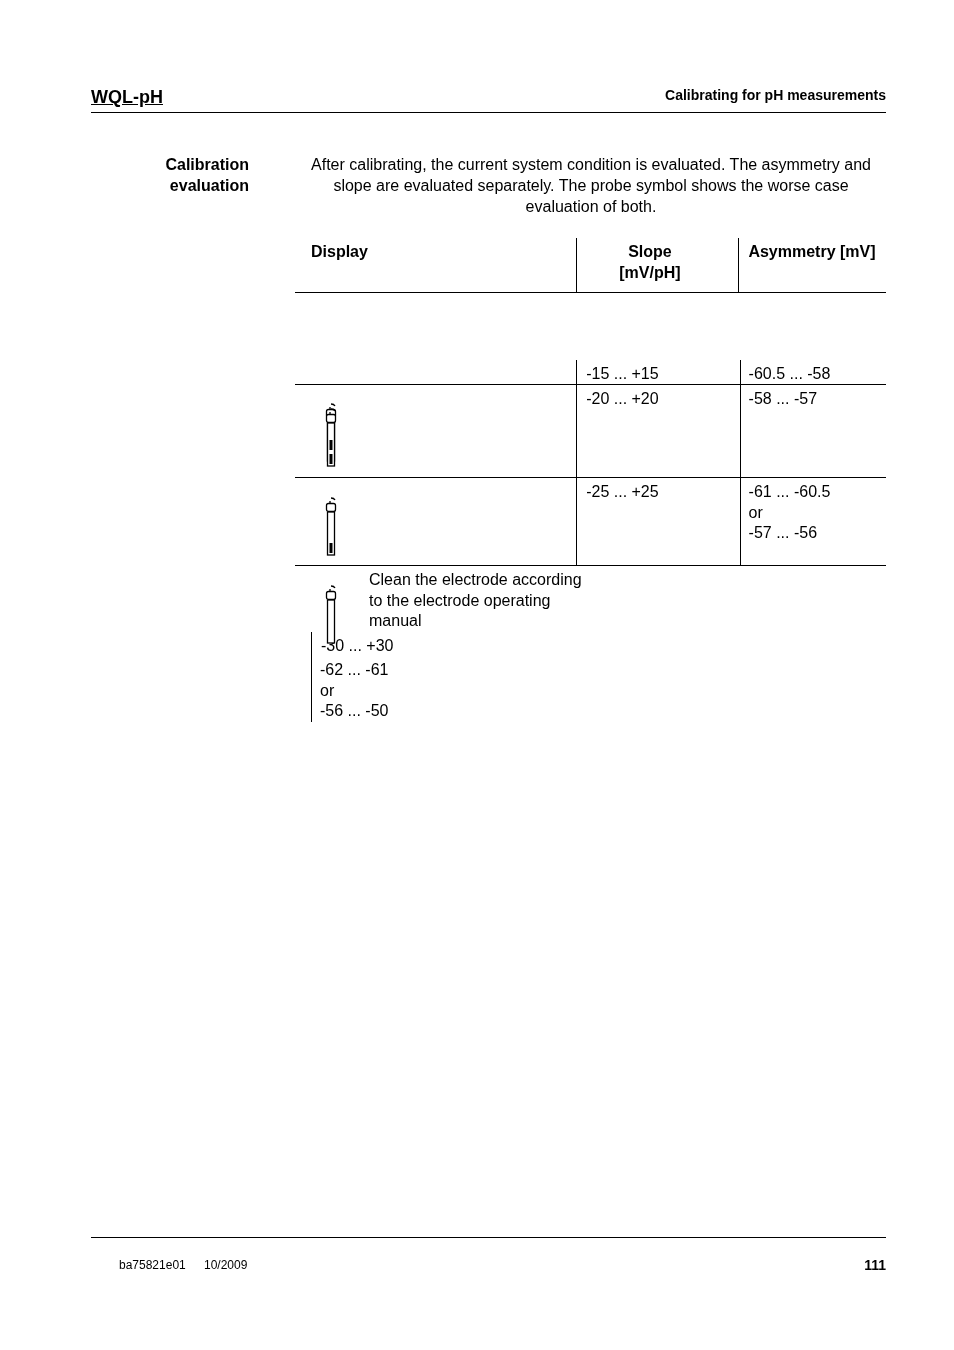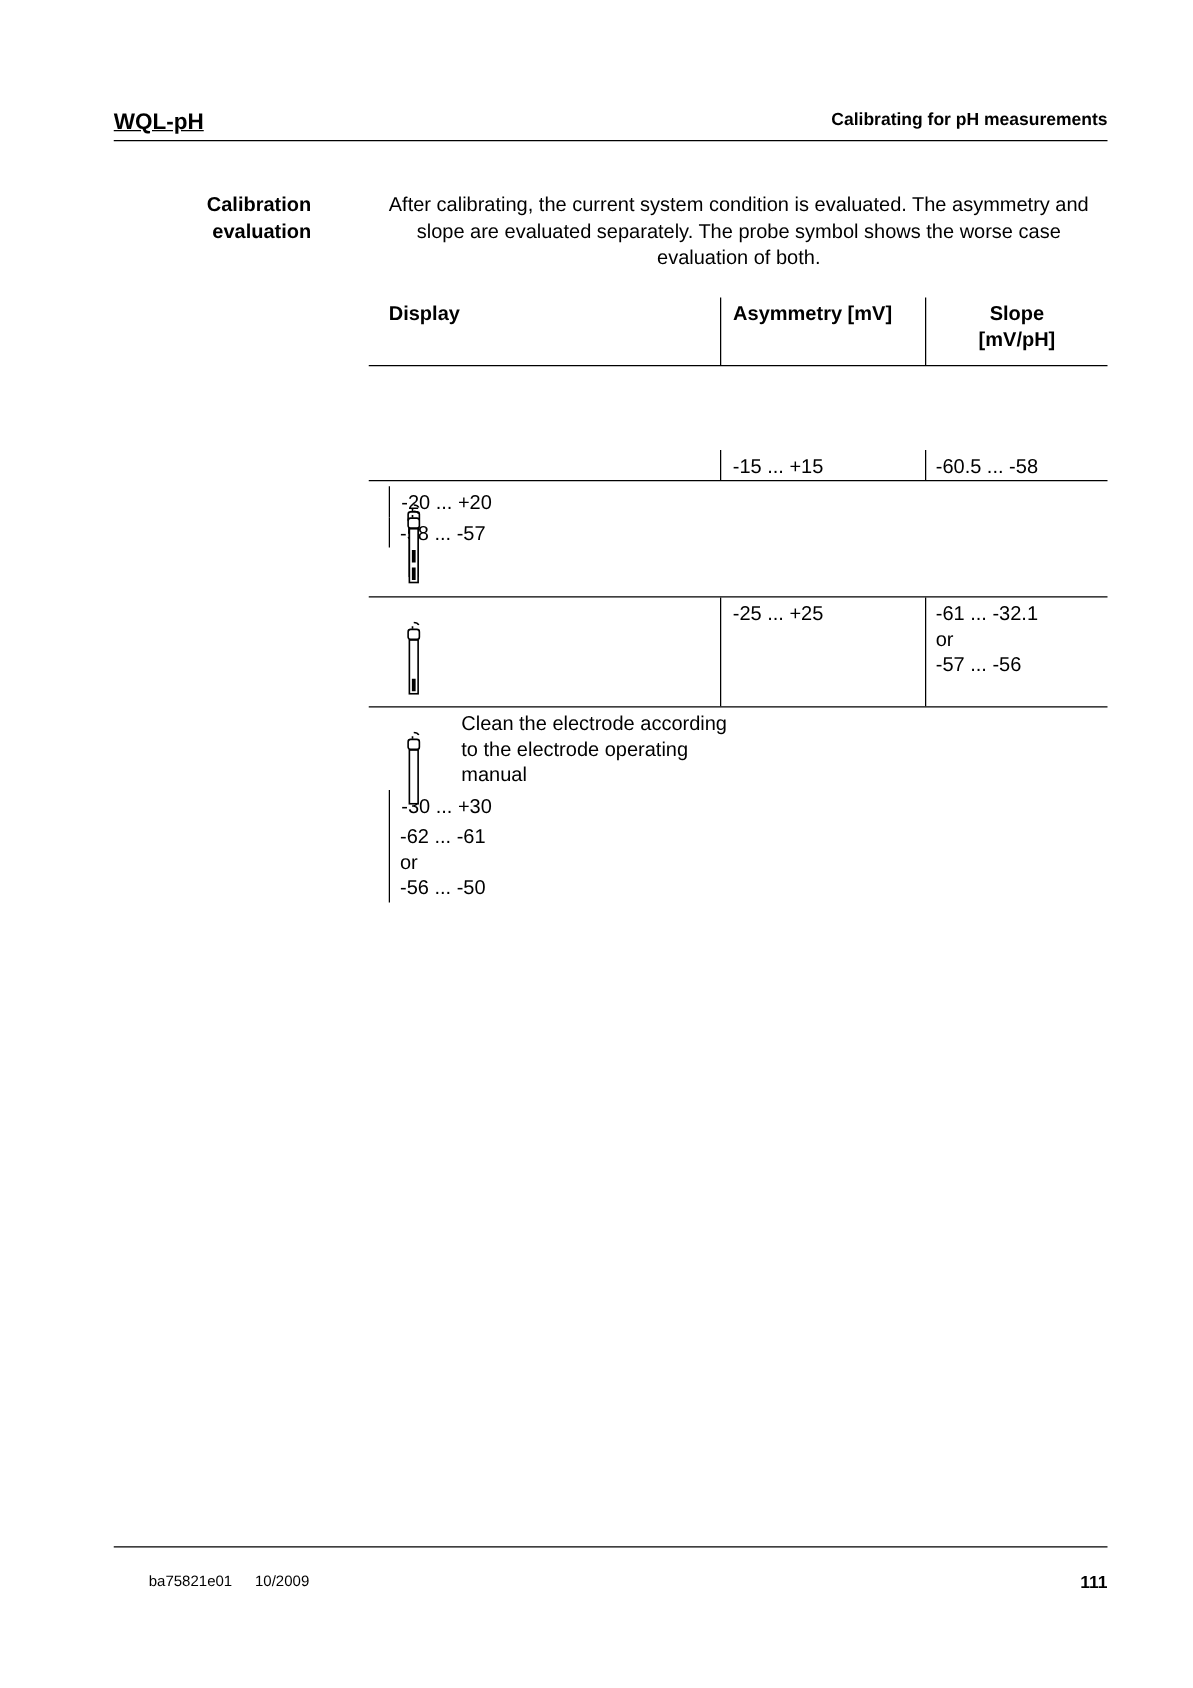--- a/index.html
+++ b/index.html
@@ -37,25 +37,25 @@
 
 <div class="side-heading">
   <div>Calibration</div>
   <div>evaluation</div>
 </div>
 <div class="intro">After calibrating, the current system condition is evaluated. The asymmetry and slope are evaluated separately. The probe symbol shows the worse case evaluation of both.</div>
 
 <div class="table">
   <div class="row thead">
     <div class="cell c1">Display</div>
-    <div class="cell c2">Asymmetry [mV]</div>
     <div class="cell c3">
       <div>Slope</div>
       <div>[mV/pH]</div>
     </div>
+    <div class="cell c2">Asymmetry [mV]</div>
   </div>
 
   <div class="row body-row sep" style="height:91px;align-items:flex-end;">
     <div class="cell c1">
       <div class="icon-wrap">
         <svg class="probe" style="top:19px" width="14" height="60" viewBox="0 0 14 60">
           <path d="M7 1 q3 0 4 2" fill="none" stroke="#000" stroke-width="1.3"></path>
           <path d="M6 4 L6 6" stroke="#000" stroke-width="1.3"></path>
           <rect x="2.5" y="6.5" width="9" height="8" rx="2" fill="#fff" stroke="#000" stroke-width="1.3"></rect>
           <rect x="3.5" y="15" width="7" height="43" fill="#fff" stroke="#000" stroke-width="1.3"></rect>
@@ -65,21 +65,21 @@
         </svg>
       </div>
       <div class="note"></div>
     </div>
     <div class="cell c2">-15 ... +15</div>
     <div class="cell c3">
       <div>-60.5 ... -58</div>
     </div>
   </div>
 
-  <div class="row body-row sep" style="height:92px;flex-direction:column;">
+  <div class="row body-row sep" style="height:92px;">
     <div class="cell c1">
       <div class="icon-wrap">
         <svg class="probe" style="top:19px" width="14" height="60" viewBox="0 0 14 60">
           <path d="M7 1 q3 0 4 2" fill="none" stroke="#000" stroke-width="1.3"></path>
           <path d="M6 4 L6 6" stroke="#000" stroke-width="1.3"></path>
           <rect x="2.5" y="6.5" width="9" height="8" rx="2" fill="#fff" stroke="#000" stroke-width="1.3"></rect>
           <rect x="3.5" y="15" width="7" height="43" fill="#fff" stroke="#000" stroke-width="1.3"></rect>
           <rect x="5.5" y="32" width="3" height="10" fill="#000"></rect>
           <rect x="5.5" y="46" width="3" height="10" fill="#000"></rect>
         </svg>
@@ -100,21 +100,21 @@
           <path d="M6 4 L6 6" stroke="#000" stroke-width="1.3"></path>
           <rect x="2.5" y="6.5" width="9" height="8" rx="2" fill="#fff" stroke="#000" stroke-width="1.3"></rect>
           <rect x="3.5" y="15" width="7" height="43" fill="#fff" stroke="#000" stroke-width="1.3"></rect>
           <rect x="5.5" y="46" width="3" height="10" fill="#000"></rect>
         </svg>
       </div>
       <div class="note"></div>
     </div>
     <div class="cell c2">-25 ... +25</div>
     <div class="cell c3">
-      <div>-61 ... -32.1</div>
+      <div>-61 ... -60.5</div>
       <div>or</div>
       <div>-57 ... -56</div>
     </div>
   </div>
 
   <div class="row body-row sep" style="height:84px;flex-direction:column;">
     <div class="cell c1">
       <div class="icon-wrap">
         <svg class="probe" style="top:15px" width="14" height="60" viewBox="0 0 14 60">
           <path d="M7 1 q3 0 4 2" fill="none" stroke="#000" stroke-width="1.3"></path>

